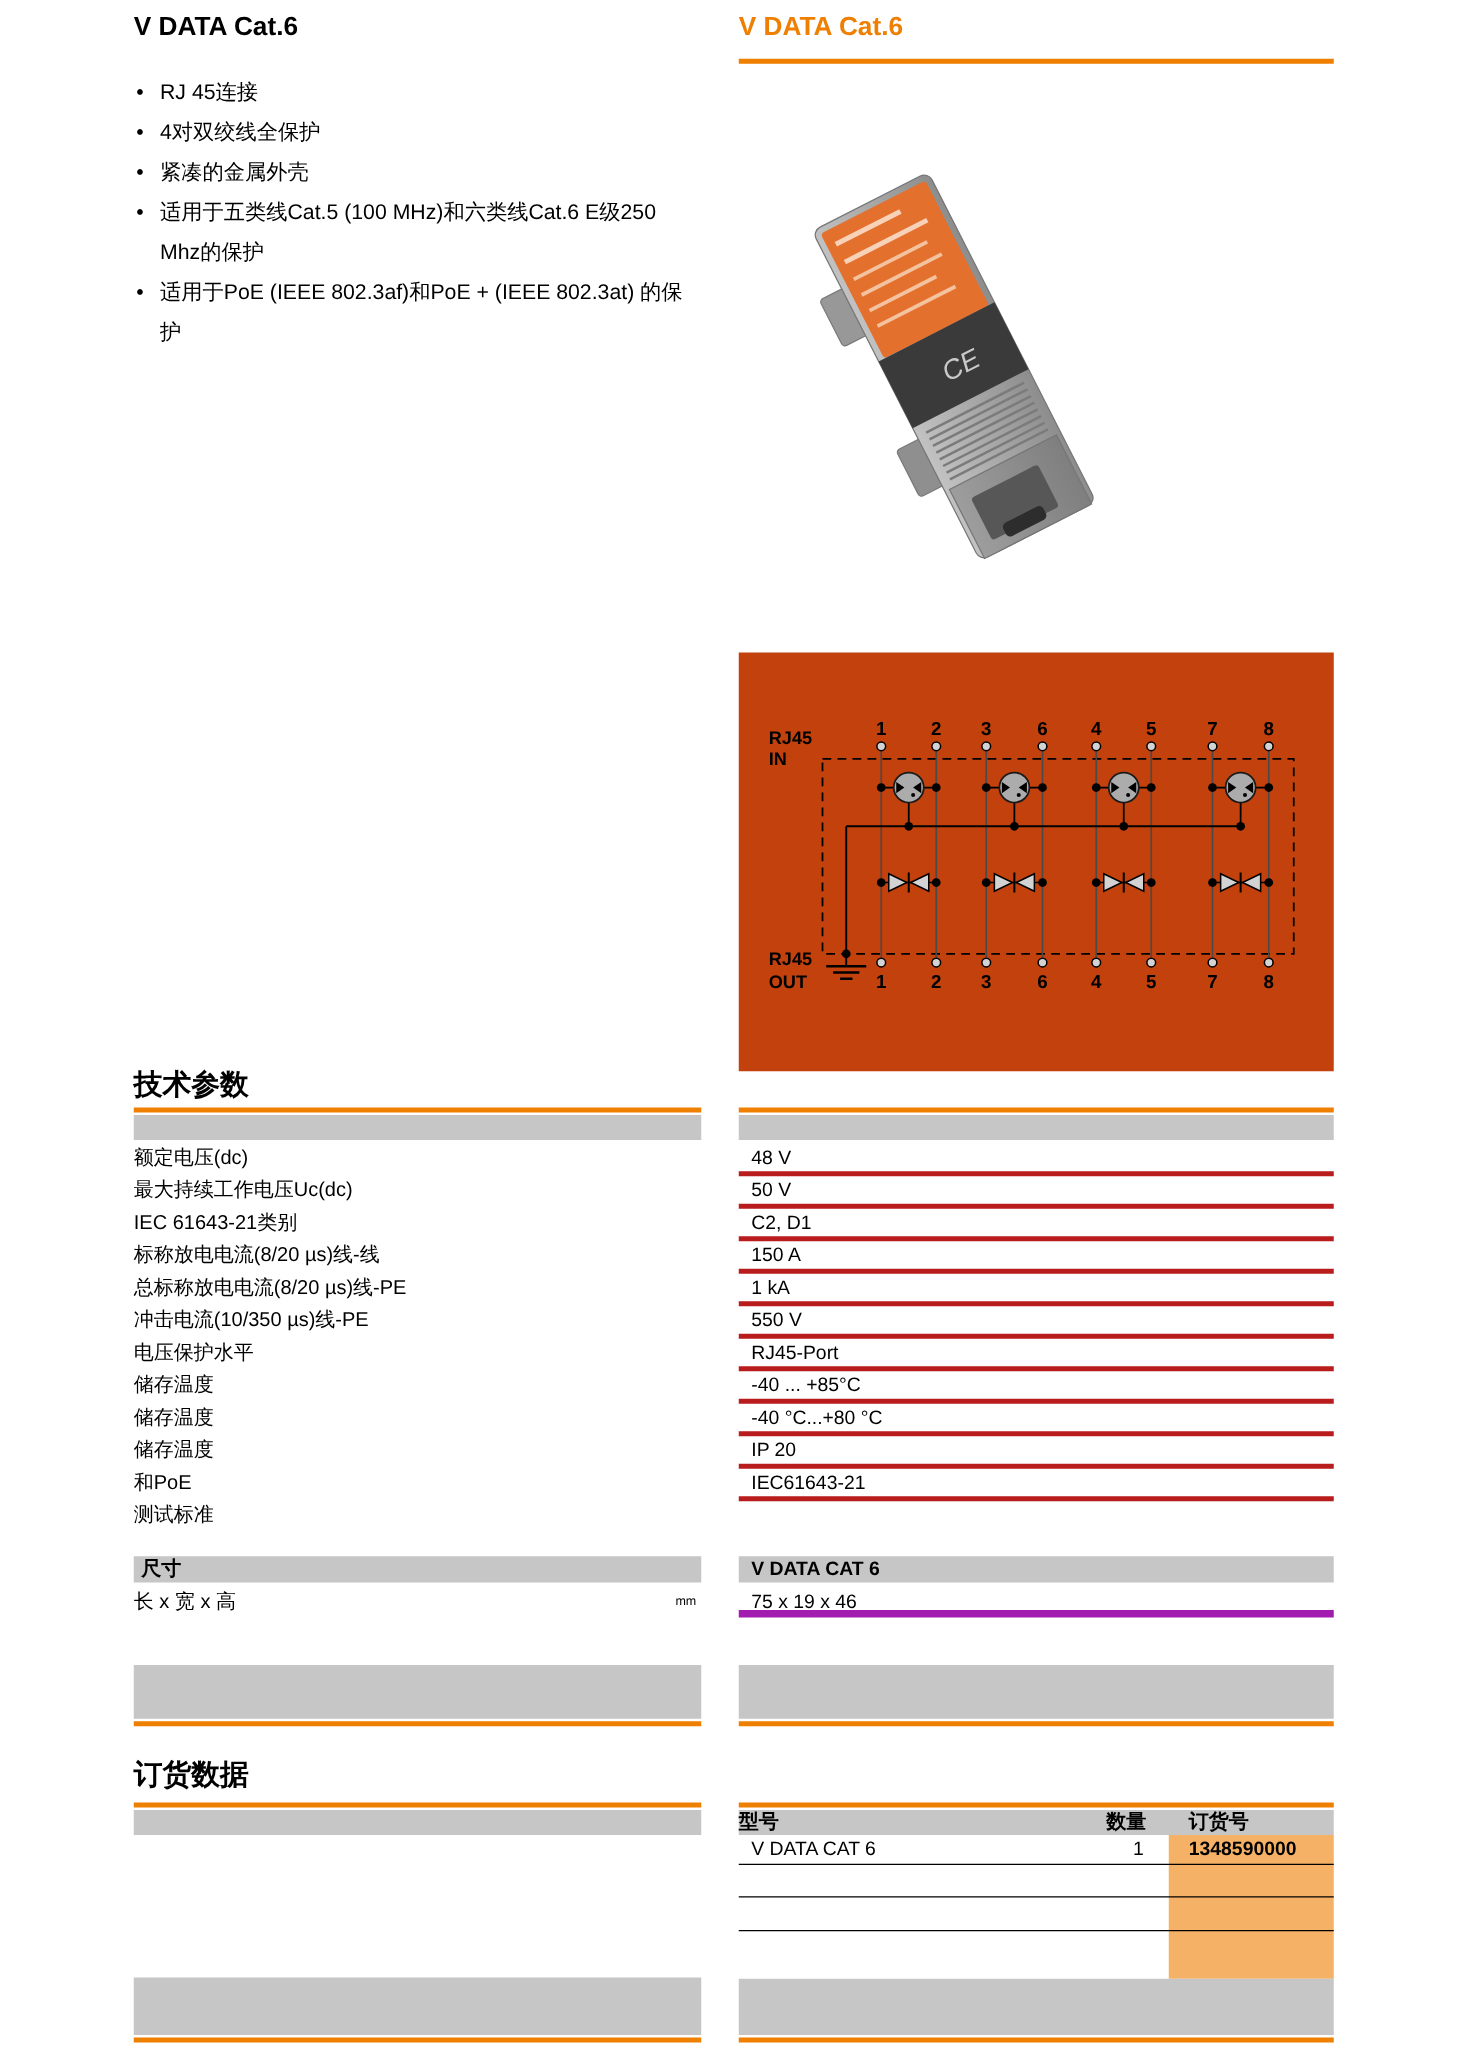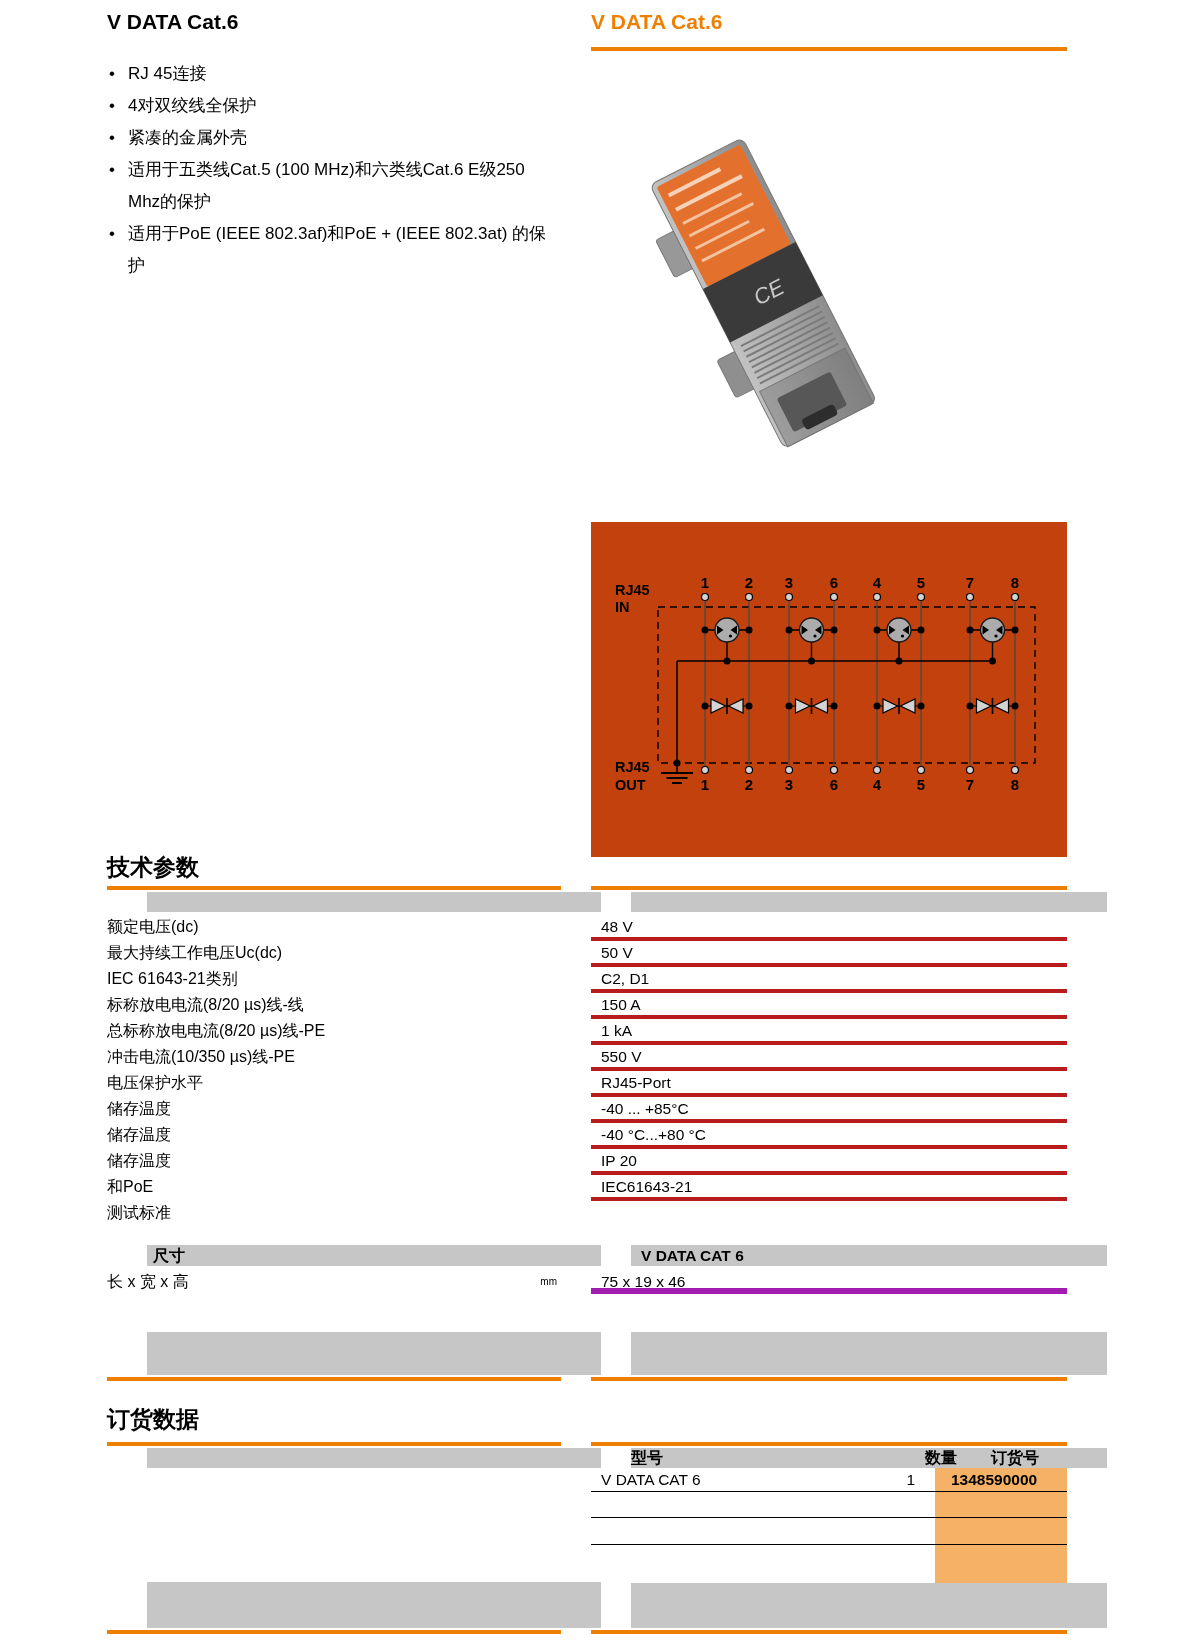--- a/index.html
+++ b/index.html
@@ -9,21 +9,21 @@
     overflow:hidden;
   }
   .abs{position:absolute;}
   .left-col{position:absolute;left:107px;top:0;width:454px;height:1641px;}
   .right-col{position:absolute;left:591px;top:0;width:476px;height:1641px;}
 
   .page-title{font-size:21px;font-weight:bold;letter-spacing:0;}
   .title-left{top:10px;left:0;}
   .title-right{top:10px;left:0;color:#EE7F00;}
   .orange-rule{background:#EE7F00;height:4px;width:100%;left:0;}
-  .gray-bar{background:#C6C6C6;width:100%;left:0;margin-left:40px;}
+  .gray-bar{background:#C6C6C6;width:100%;left:0;}
 
   ul.features{list-style:none;margin:0;padding:0;top:58px;left:2px;width:452px;position:absolute;}
   ul.features li{
     position:relative;padding-left:19px;font-size:17px;line-height:32px;
     font-weight:500;
   }
   ul.features li::before{
     content:"•";position:absolute;left:0;top:0;font-size:17px;
   }
 

